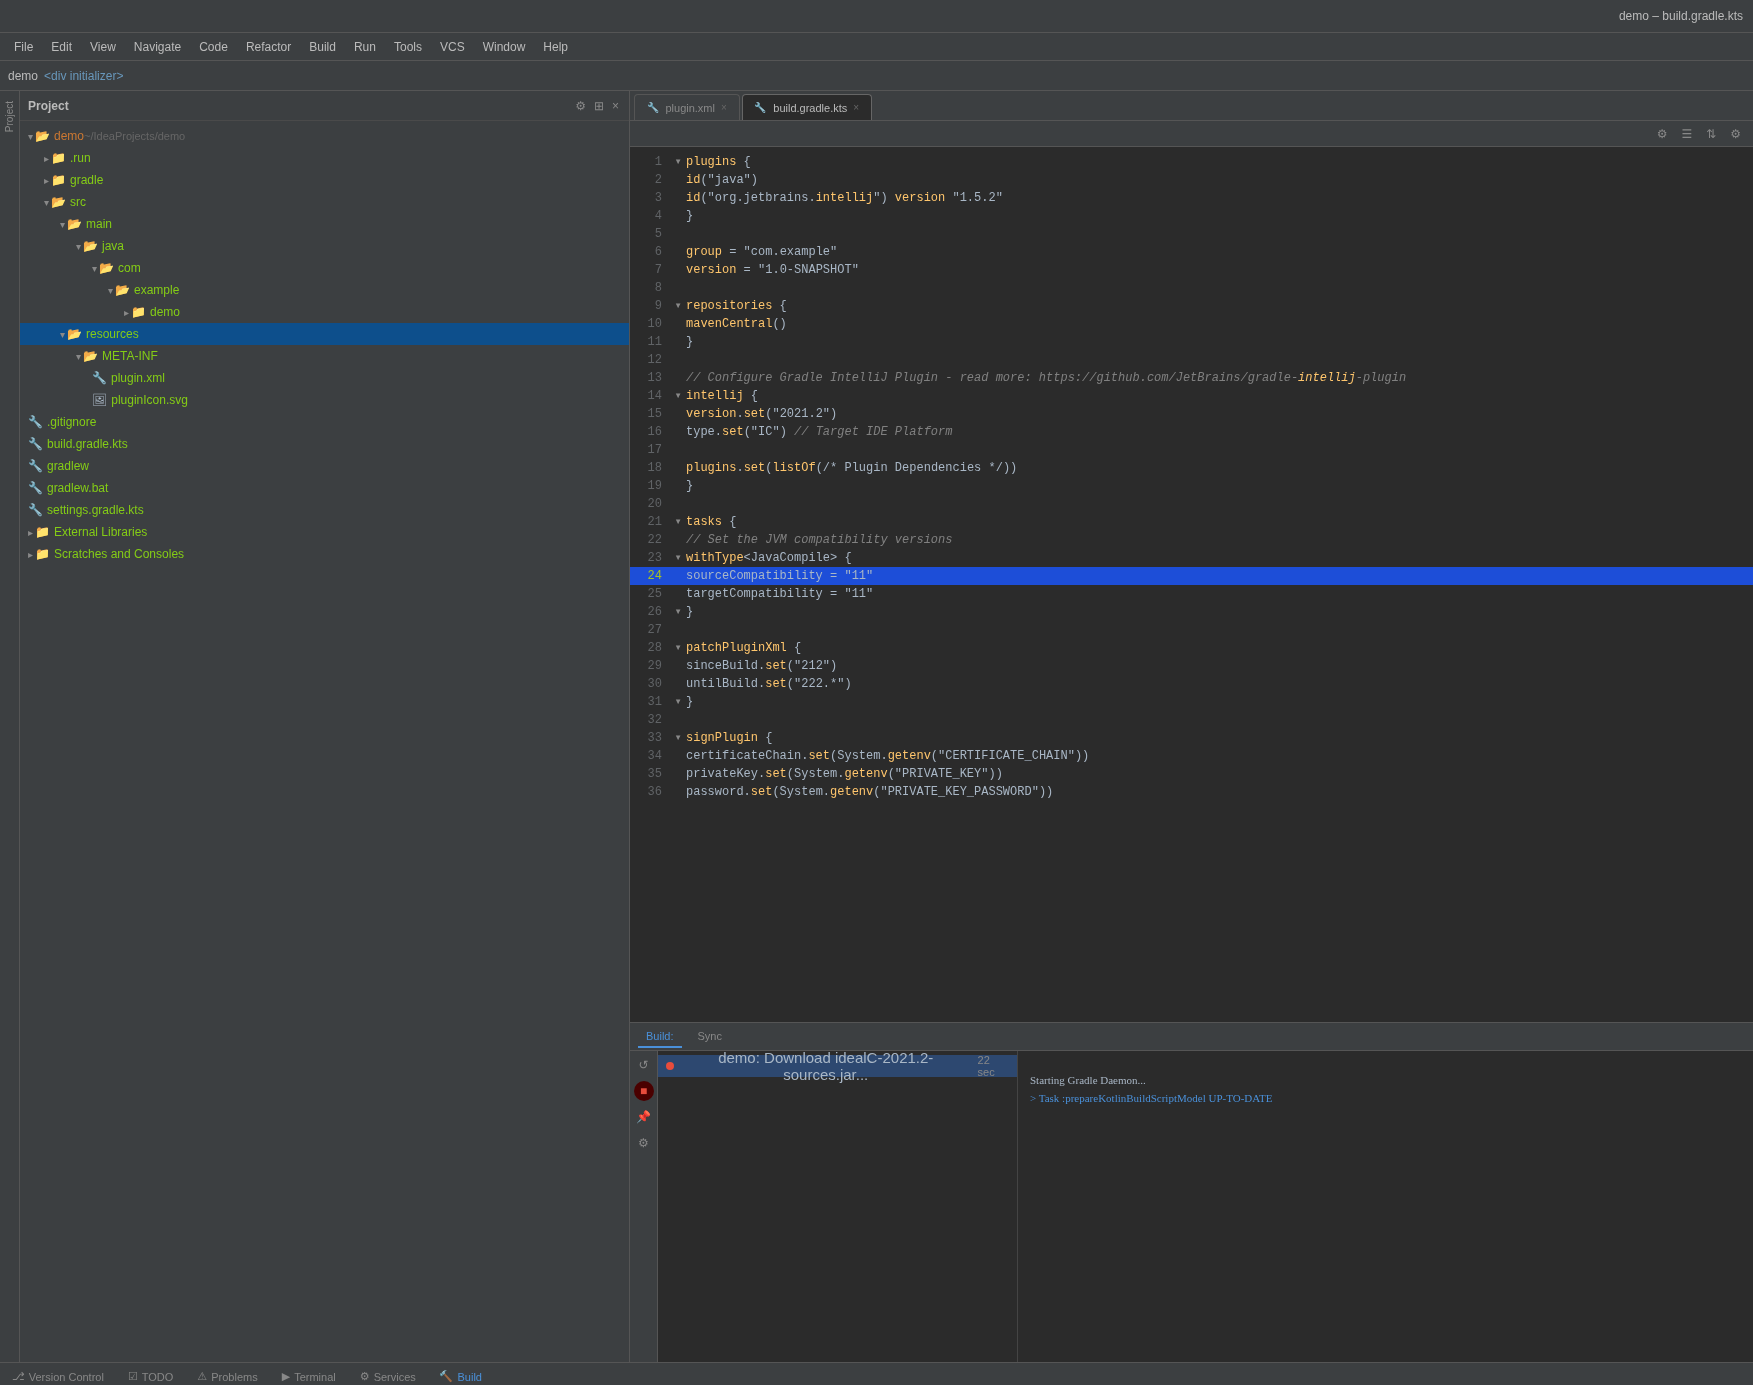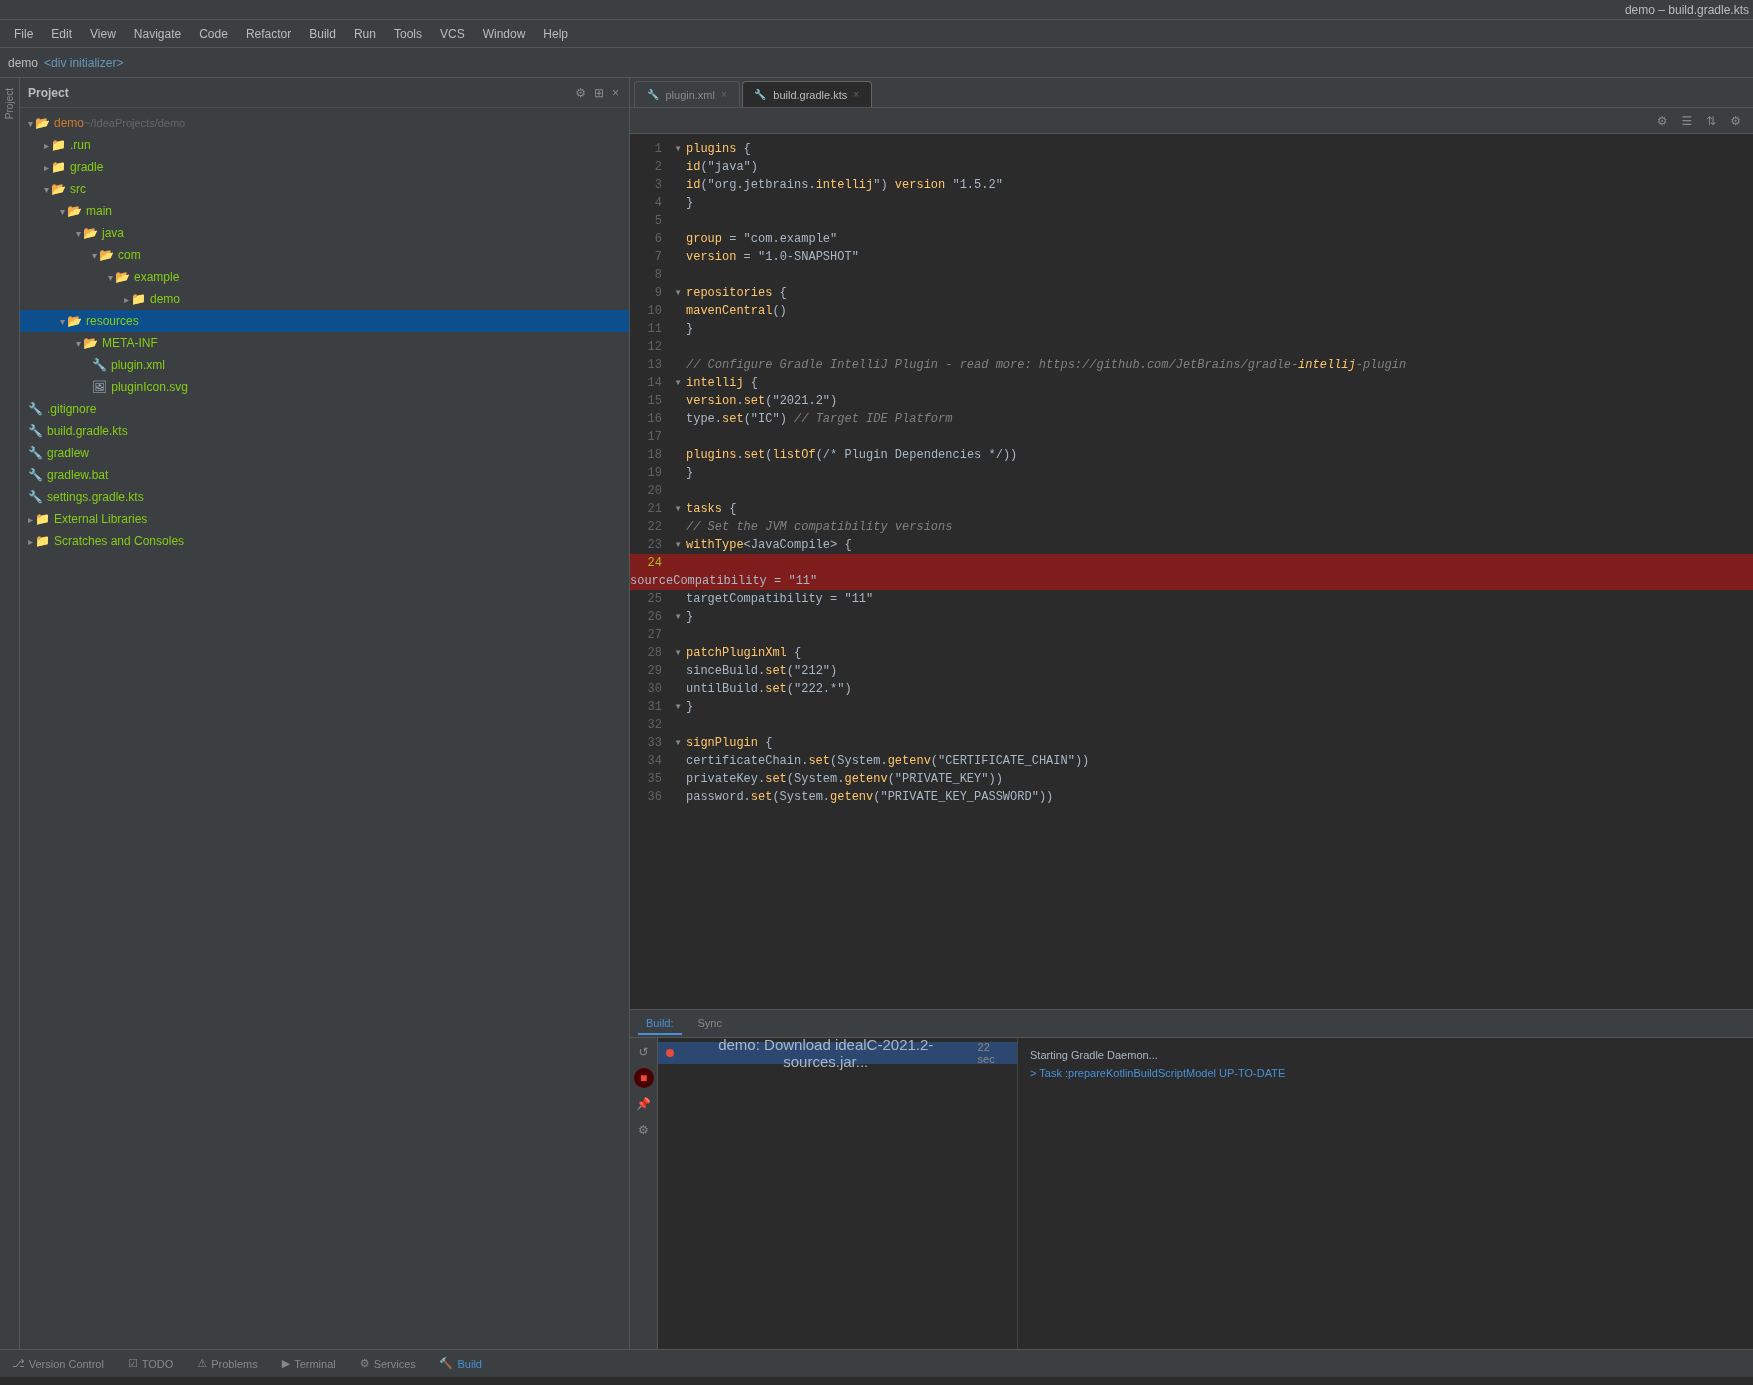--- a/index.html
+++ b/index.html
@@ -8,26 +8,26 @@
       height: 1385px;
       background: #2b2b2b;
       font-family: 'Segoe UI', Arial, sans-serif;
       font-size: 12px;
       color: #a9b7c6;
       overflow: hidden;
     }
 
     
     #title-bar {
-      height: 20px;
+      height: 33px;
       background: #3c3f41;
       display: flex;
       align-items: center;
       justify-content: flex-end;
-      padding: 0 4px;
+      padding: 0 10px;
       border-bottom: 1px solid #555;
     }
     #title-bar span {
       color: #bbb;
       font-size: 12px;
     }
 
     
     #menu-bar {
       height: 28px;
@@ -239,25 +239,26 @@
       gap: 6px;
       cursor: pointer;
     }
     .build-item.selected { background: #2d4870; }
     .build-dot { width: 8px; height: 8px; border-radius: 50%; background: #e74c3c; flex-shrink: 0; }
     .build-text { font-size: 15px; color: #a9b7c6; text-align: center; }
     .build-time { font-size: 11px; color: #888; margin-left: auto; }
     #build-right {
       flex: 1;
       padding: 8px 12px;
-      font-family: Liberation Sans, sans-serif;
+      font-family: Liberation Serif, serif;
       font-size: 11px;
       line-height: 18px;
       color: #a9b7c6;
       overflow: auto;
+      margin-top: 12px;
     }
     .build-log-line { display: block; }
     .build-log-line.task { color: #4a90d9; }
 
     
     #build-sidebar {
       width: 28px;
       background: #3c3f41;
       display: flex;
       flex-direction: column;
@@ -641,21 +642,21 @@
           <div class="line-row">
             <span class="line-num">22</span>
             <span class="gutter"></span>
             <span class="line-code">    <span class="comment">// Set the JVM compatibility versions</span></span>
           </div>
           <div class="line-row">
             <span class="line-num">23</span>
             <span class="gutter" style="color: rgb(136, 136, 136);">▾</span>
             <span class="line-code">    <span class="fn">withType</span>&lt;JavaCompile&gt; {</span>
           </div>
-          <div class="line-row" style="background: #7f1d1d; flex-direction: column;">
+          <div class="line-row" style="background: #1d4ed8;">
             <span class="line-num active">24</span>
             <span class="gutter"></span>
             <span class="line-code">        sourceCompatibility = "11"</span>
           </div>
           <div class="line-row">
             <span class="line-num">25</span>
             <span class="gutter"></span>
             <span class="line-code">        targetCompatibility = "11"</span>
           </div>
           <div class="line-row">

